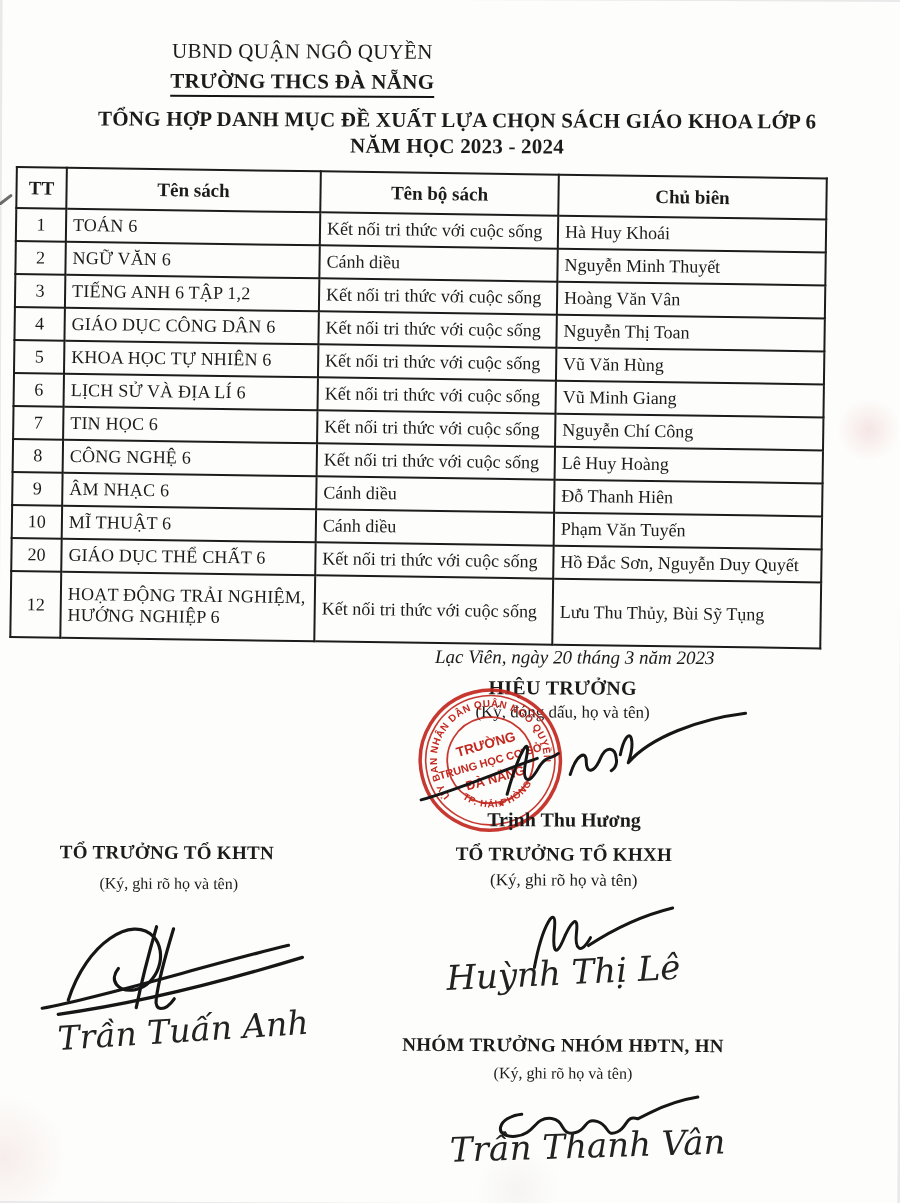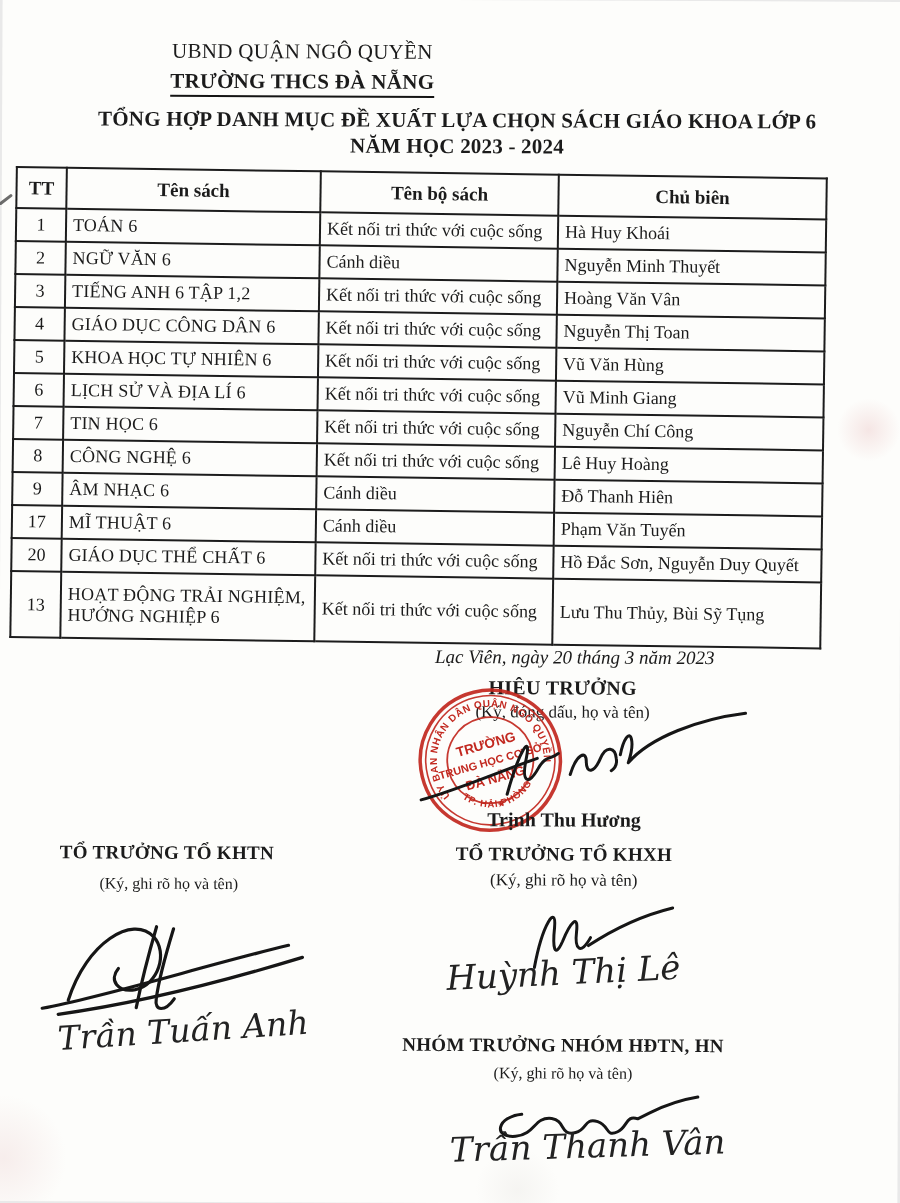--- a/index.html
+++ b/index.html
@@ -142,33 +142,33 @@
         <td>Kết nối tri thức với cuộc sống</td>
         <td>Lê Huy Hoàng</td>
       </tr>
       <tr class="r">
         <td class="tt">9</td>
         <td class="bookname">ÂM NHẠC 6</td>
         <td>Cánh diều</td>
         <td>Đỗ Thanh Hiên</td>
       </tr>
       <tr class="r">
-        <td class="tt">17</td>
+        <td class="tt">10</td>
         <td class="bookname">MĨ THUẬT 6</td>
         <td>Cánh diều</td>
         <td>Phạm Văn Tuyến</td>
       </tr>
       <tr class="r">
         <td class="tt">20</td>
         <td class="bookname">GIÁO DỤC THỂ CHẤT 6</td>
         <td>Kết nối tri thức với cuộc sống</td>
         <td>Hồ Đắc Sơn, Nguyễn Duy Quyết</td>
       </tr>
       <tr class="r-tall">
-        <td class="tt">13</td>
+        <td class="tt">12</td>
         <td class="bookname">HOẠT ĐỘNG TRẢI NGHIỆM, HƯỚNG NGHIỆP 6</td>
         <td>Kết nối tri thức với cuộc sống</td>
         <td>Lưu Thu Thủy, Bùi Sỹ Tụng</td>
       </tr>
     </tbody>
       </table>
   </div>
 
   <div class="abs ctr it" style="left:370px;top:646px;width:410px;font-size:19px;">Lạc Viên, ngày  20  tháng 3 năm 2023</div>
 

